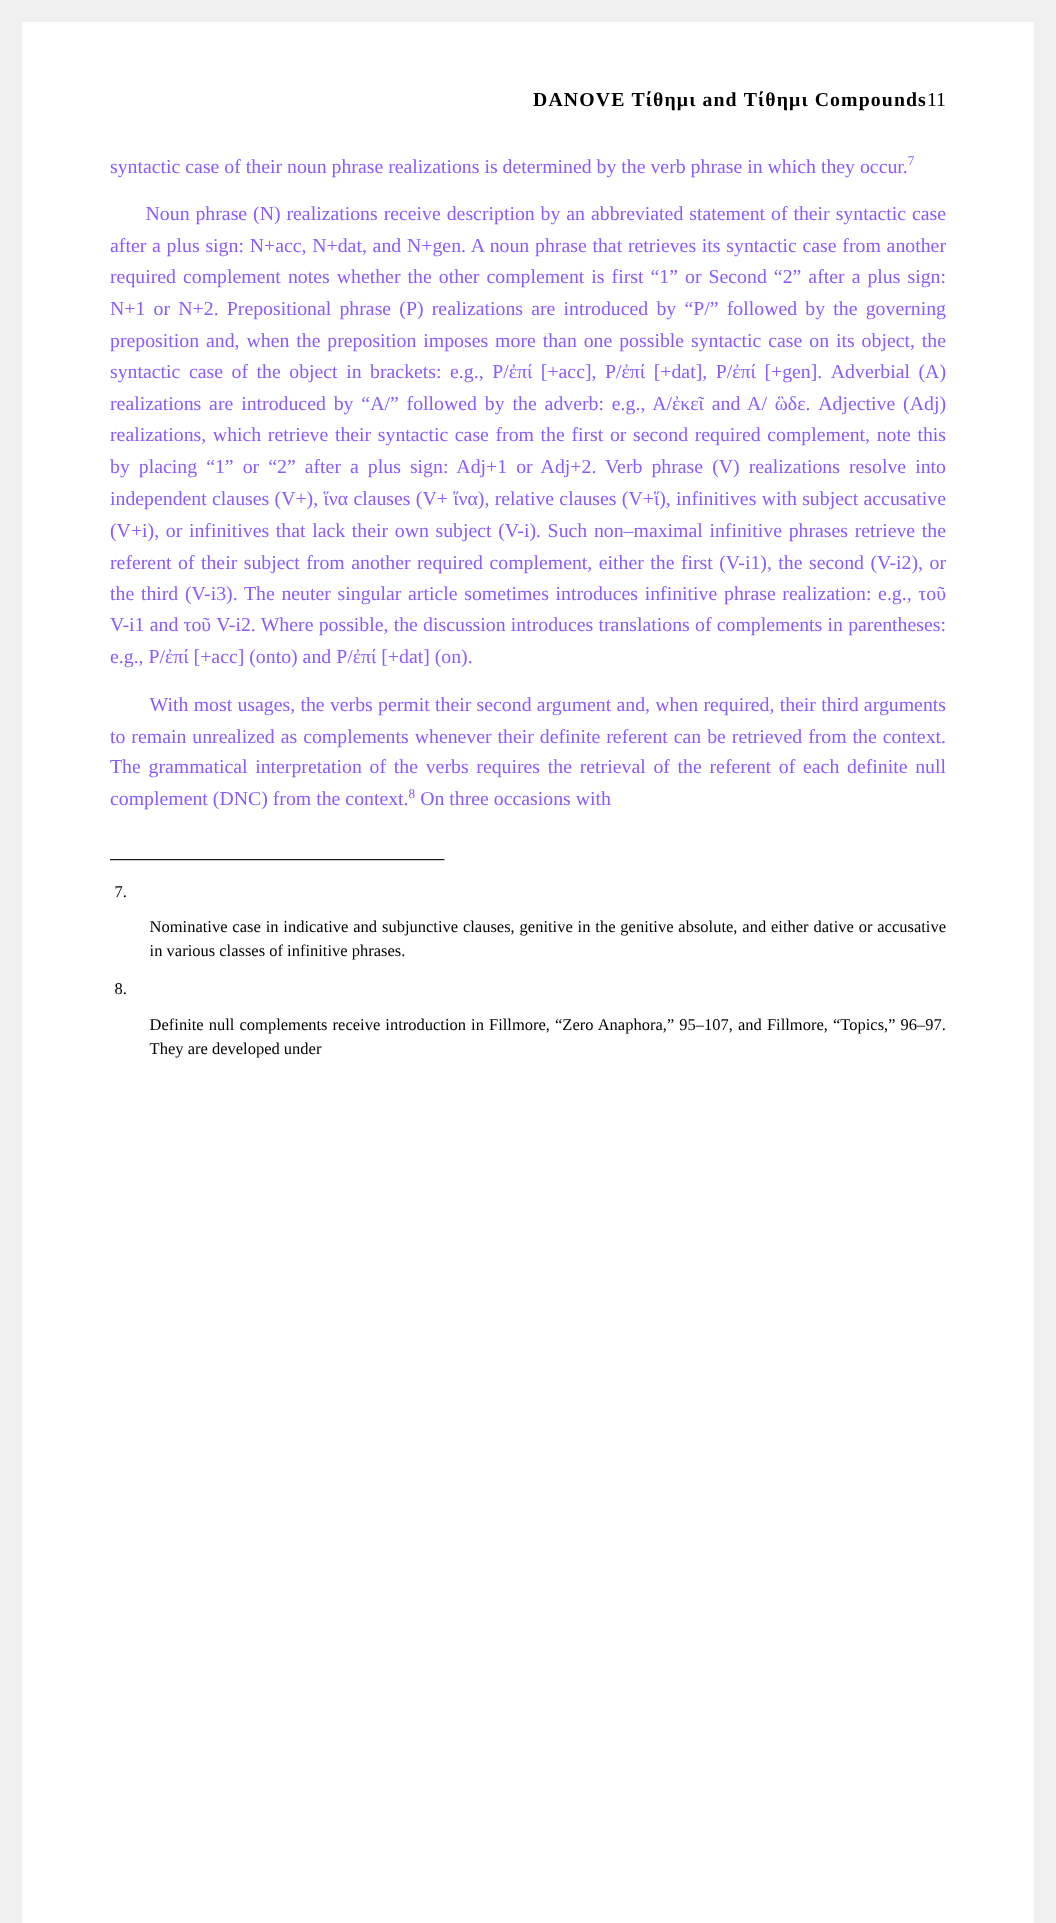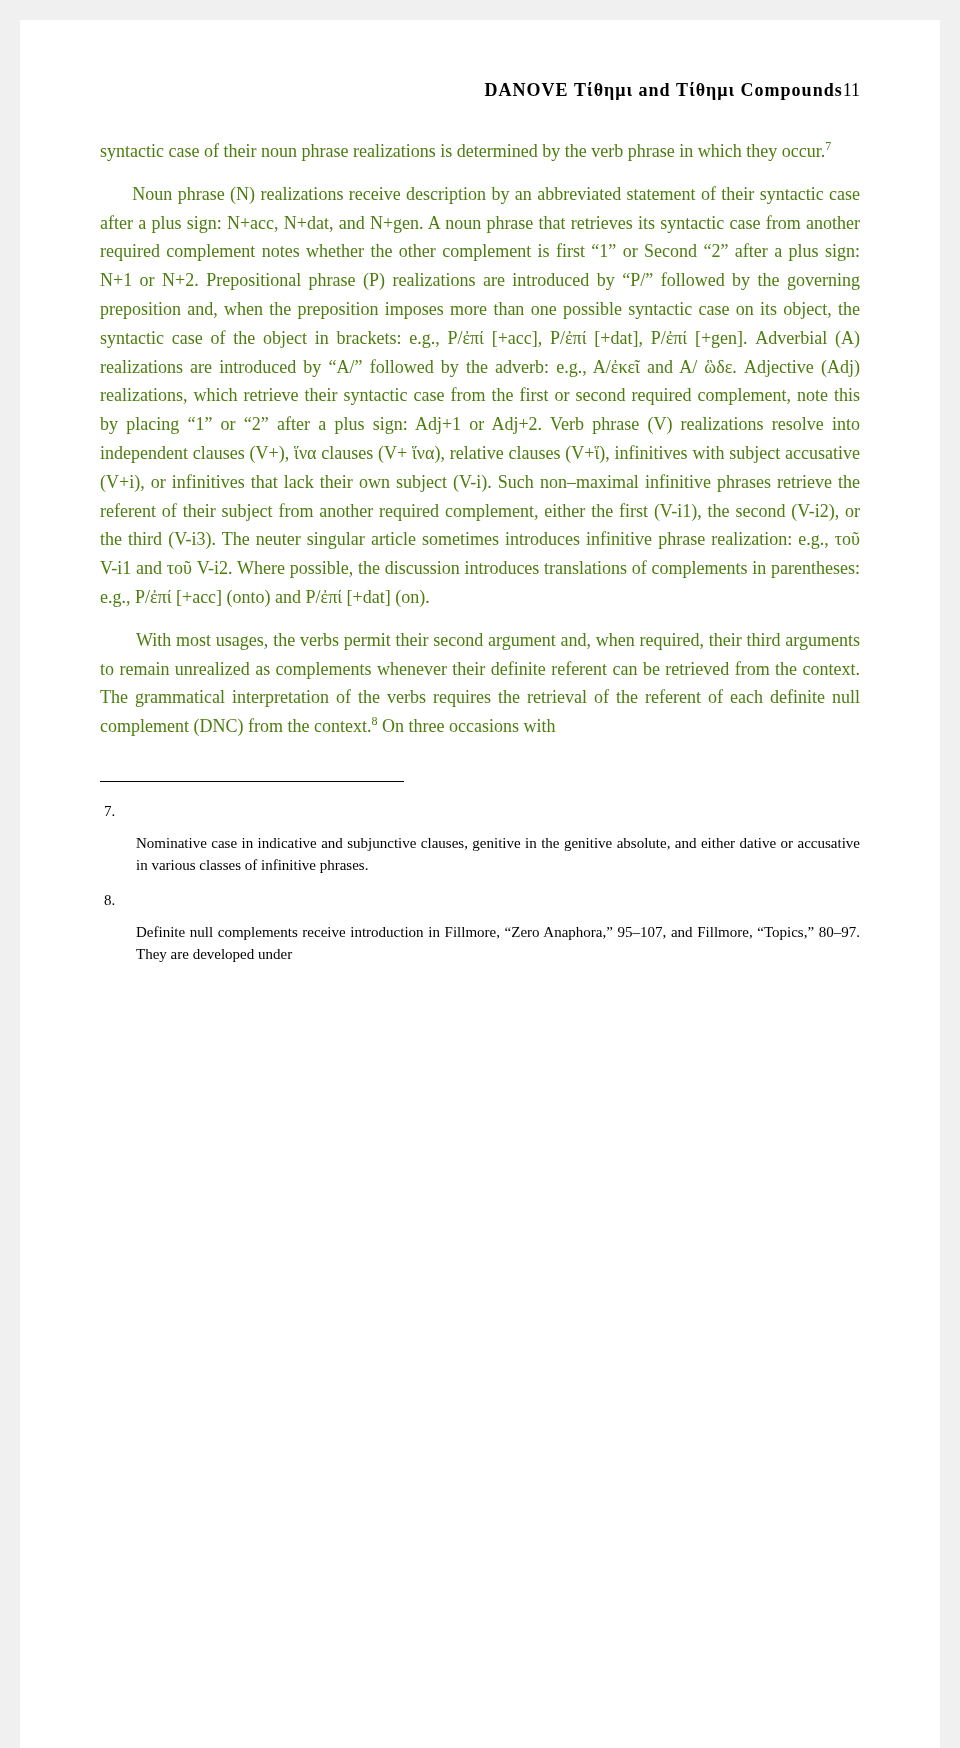--- a/index.html
+++ b/index.html
@@ -39,21 +39,21 @@
       letter-spacing: 1px;
     }
 
     .header-page-num {
       font-size: 18px;
     }
 
     .main-content {
       font-size: 18px;
       line-height: 1.6;
-      color: #4d7c0f;
+      color: #8b5cf6;
       text-align: justify;
     }
 
     .main-content p {
       margin-bottom: 14px;
       text-align: justify;
     }
 
     .indent {
       text-indent: 2em;
@@ -123,18 +123,18 @@
 
   <div class="footnotes">
 
     <div class="footnote-item">
       <span class="footnote-num">7.</span>
       <span class="footnote-text">Nominative case in indicative and subjunctive clauses, genitive in the genitive absolute, and either dative or accusative in various classes of infinitive phrases.</span>
     </div>
 
     <div class="footnote-item">
       <span class="footnote-num">8.</span>
-      <span class="footnote-text">Definite null complements receive introduction in Fillmore, “Zero Anaphora,” 95–107, and Fillmore, “Topics,” 80–97. They are developed under</span>
+      <span class="footnote-text">Definite null complements receive introduction in Fillmore, “Zero Anaphora,” 95–107, and Fillmore, “Topics,” 96–97. They are developed under</span>
     </div>
 
   </div>
 
 </div>
 
 </body></html>

